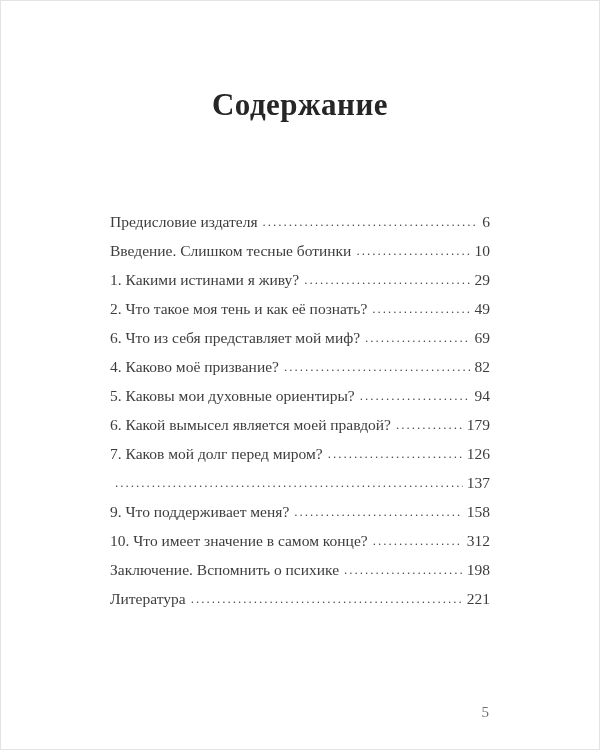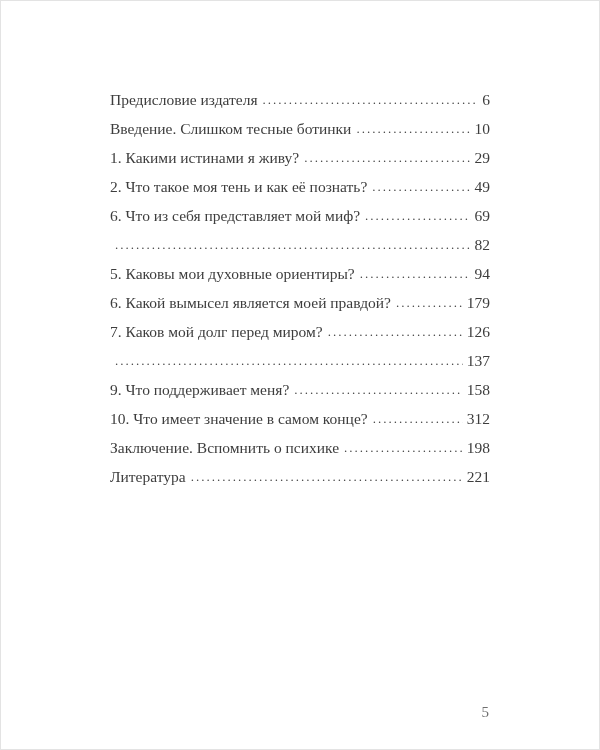--- a/index.html
+++ b/index.html
@@ -58,20 +58,21 @@
     right: 110px;
     bottom: 28px;
     font-size: 15px;
     color: #6f6f6f;
   }
 </style>
 </head>
 <body>
 
 <div class="page">
+  <h1 class="title">Содержание</h1>
   <nav class="toc" id="toc">
       <div class="toc-row">
         <span class="label">Предисловие издателя</span>
         <span class="dots">................................................................................................................................................................................................................................................</span>
         <span class="pg">6</span>
       </div>
       <div class="toc-row">
         <span class="label">Введение. Слишком тесные ботинки</span>
         <span class="dots">................................................................................................................................................................................................................................................</span>
         <span class="pg">10</span>
@@ -85,20 +86,21 @@
         <span class="label">2. Что такое моя тень и как её познать?</span>
         <span class="dots">................................................................................................................................................................................................................................................</span>
         <span class="pg">49</span>
       </div>
       <div class="toc-row">
         <span class="label">6. Что из себя представляет мой миф?</span>
         <span class="dots">................................................................................................................................................................................................................................................</span>
         <span class="pg">69</span>
       </div>
       <div class="toc-row">
+        <span class="label">4. Каково моё призвание?</span>
         <span class="dots">................................................................................................................................................................................................................................................</span>
         <span class="pg">82</span>
       </div>
       <div class="toc-row">
         <span class="label">5. Каковы мои духовные ориентиры?</span>
         <span class="dots">................................................................................................................................................................................................................................................</span>
         <span class="pg">94</span>
       </div>
       <div class="toc-row">
         <span class="label">6. Какой вымысел является моей правдой?</span>

